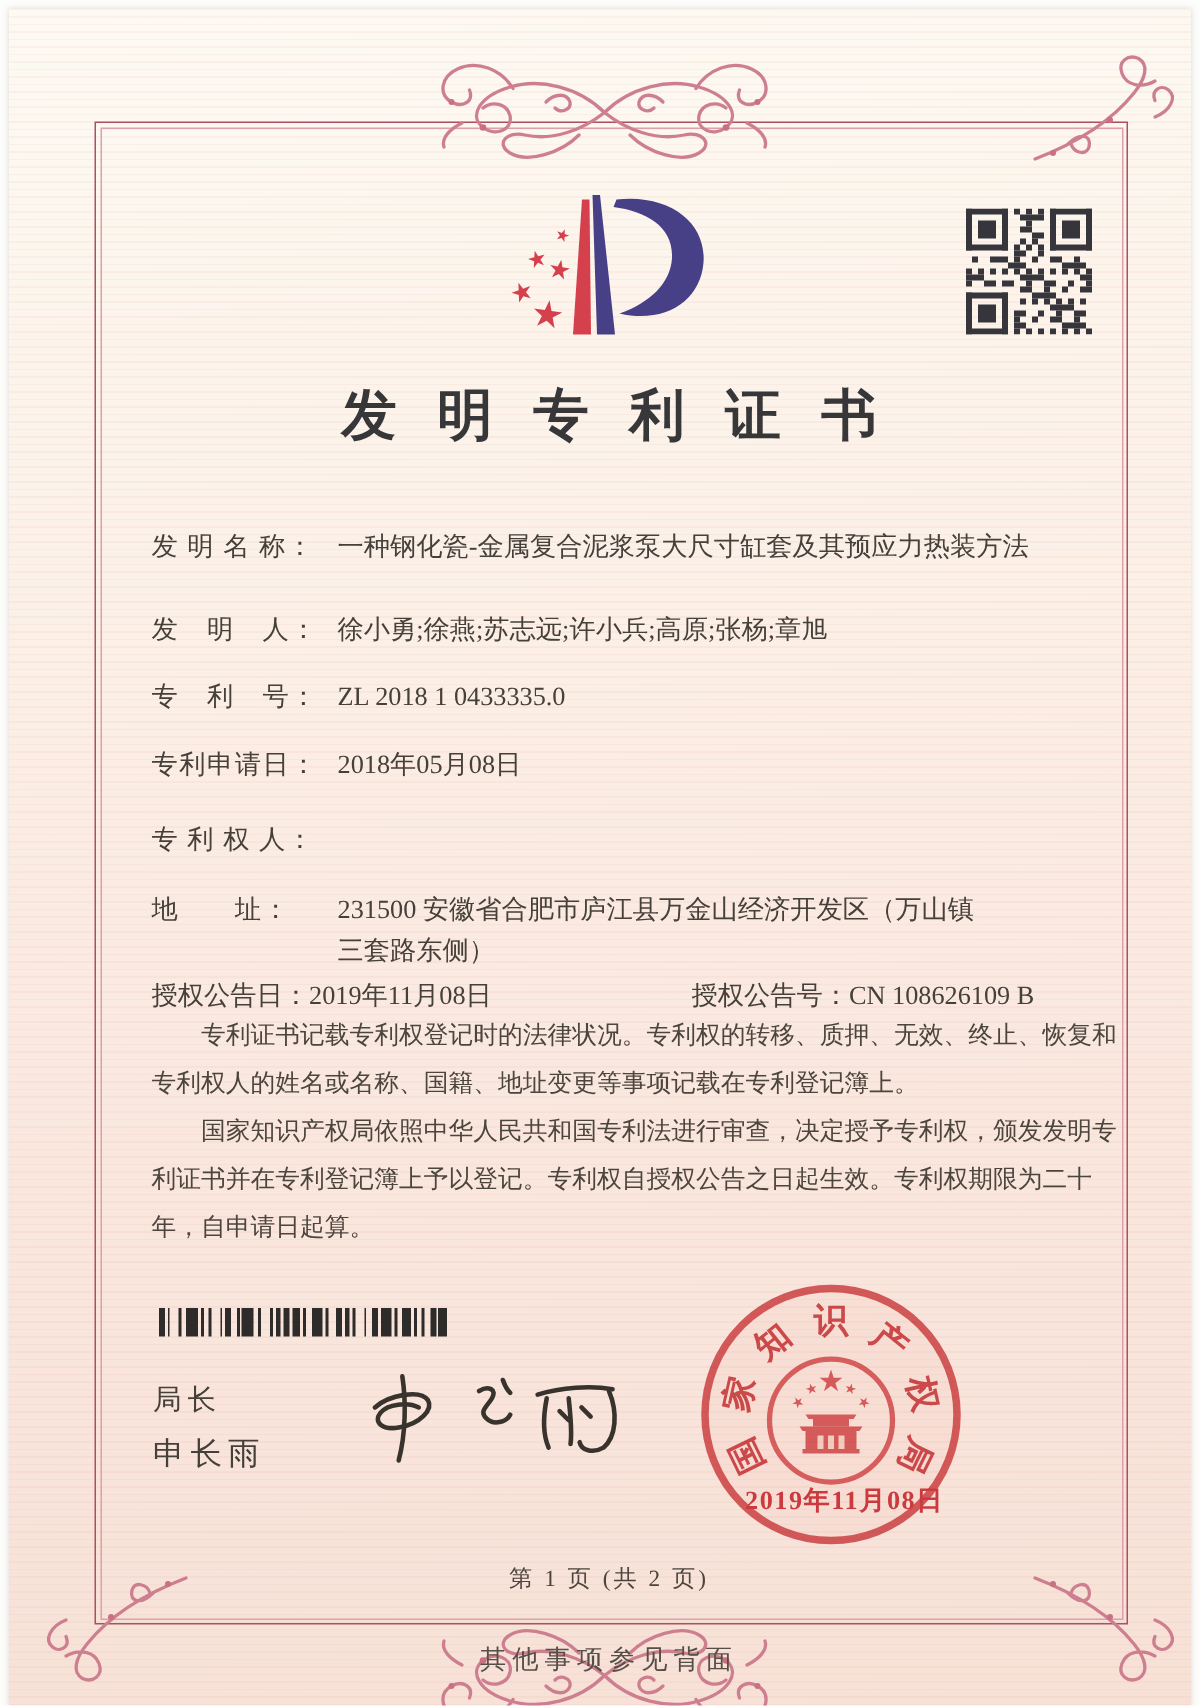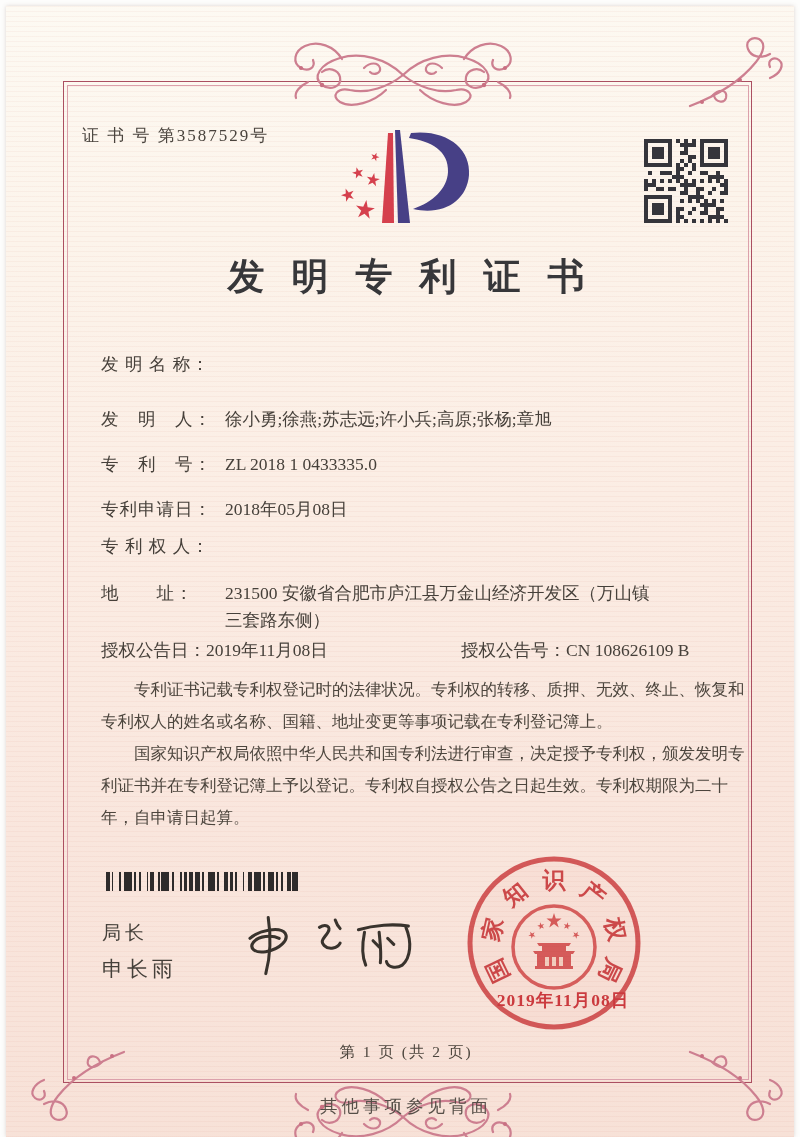--- a/index.html
+++ b/index.html
@@ -32,21 +32,21 @@
   .title{
     position:absolute;left:0;width:800px;top:246px;text-align:center;
     font-size:37px;font-weight:700;color:#37373a;letter-spacing:27px;text-indent:27px;
   }
   
   .fields{position:absolute;left:95px;top:345px;width:642px;font-size:17.5px;color:#46403a;}
   .field-row{display:flex;line-height:27px;}
   .field-label{flex:0 0 124px;letter-spacing:1px;}
   .field-value{flex:1;white-space:pre-line;}
   .m1{margin-top:0}.m2{margin-top:28px}.m3{margin-top:18px}.m4{margin-top:18px}
-  .m5{margin-top:10px}.m6{margin-top:20px}
+  .m5{margin-top:23px}.m6{margin-top:20px}
   .grant-row{position:relative;margin-top:4px;height:27px;}
   .grant-date{position:absolute;left:0;top:0;display:flex;}
   .grant-no{position:absolute;left:360px;top:0;display:flex;align-items:center;}
   
   .body-text{position:absolute;left:95px;top:668px;width:644px;font-size:16.5px;line-height:32px;color:#4c453d;}
   .body-text p{margin:0;text-indent:2em;}
   
   .barcode{position:absolute;left:100px;top:866px;width:218px;height:19px;display:flex;align-items:stretch;}
   .barcode i{display:block;height:100%;}
   .barcode .bar{background:#2e2b2b;}
@@ -111,21 +111,20 @@
   <svg class="lace-svg" style="left:676px;top:28px;" width="112" height="80" viewBox="0 0 112 80">
     <use href="#corner-lace-g"></use>
   </svg>
   <svg class="lace-svg" style="left:14px;top:1038px;transform:scale(-1,-1);" width="112" height="80" viewBox="0 0 112 80">
     <use href="#corner-lace-g"></use>
   </svg>
   <svg class="lace-svg" style="left:676px;top:1038px;transform:scaleY(-1);" width="112" height="80" viewBox="0 0 112 80">
     <use href="#corner-lace-g"></use>
   </svg>
 
-  <div class="cert-no">证 书 号 第3587529号</div>
 
   <svg class="logo" viewBox="0 0 150 125">
     <use href="#star5" transform="translate(44,40) scale(4.5) rotate(20)" fill="#d5404d"></use>
     <use href="#star5" transform="translate(27,56) scale(6) rotate(-15)" fill="#d5404d"></use>
     <use href="#star5" transform="translate(42,63) scale(7) rotate(10)" fill="#d5404d"></use>
     <use href="#star5" transform="translate(17,78) scale(7) rotate(-20)" fill="#d5404d"></use>
     <use href="#star5" transform="translate(34,93) scale(10) rotate(8)" fill="#d5404d"></use>
     <polygon points="57,16 62,16 63,106 51,106" fill="#d5404d"></polygon>
     <polygon points="64,13 69,13 79,106 67,106" fill="#474086"></polygon>
     <path d="M80,16 C116,12 140,32 138,58 C136,84 112,99 82,92 C102,85 116,72 117,55 C118,34 100,24 78,21 Z" fill="#474086"></path>
@@ -257,20 +256,21 @@
       <rect x="80" y="48" width="4" height="4" fill="#35353b"></rect>
       <rect x="80" y="52" width="4" height="4" fill="#35353b"></rect>
       <rect x="80" y="80" width="4" height="4" fill="#35353b"></rect>
     </svg>
 
   <div class="title">发明专利证书</div>
 
   <div class="fields">
     <div class="field-row m1">
       <span class="field-label">发 明 名 称：</span>
+      <span class="field-value">一种钢化瓷-金属复合泥浆泵大尺寸缸套及其预应力热装方法</span>
     </div>
     <div class="field-row m2">
       <span class="field-label">发　明　人：</span>
       <span class="field-value">徐小勇;徐燕;苏志远;许小兵;高原;张杨;章旭</span>
     </div>
     <div class="field-row m3">
       <span class="field-label">专　利　号：</span>
       <span class="field-value">ZL 2018 1 0433335.0</span>
     </div>
     <div class="field-row m4">

